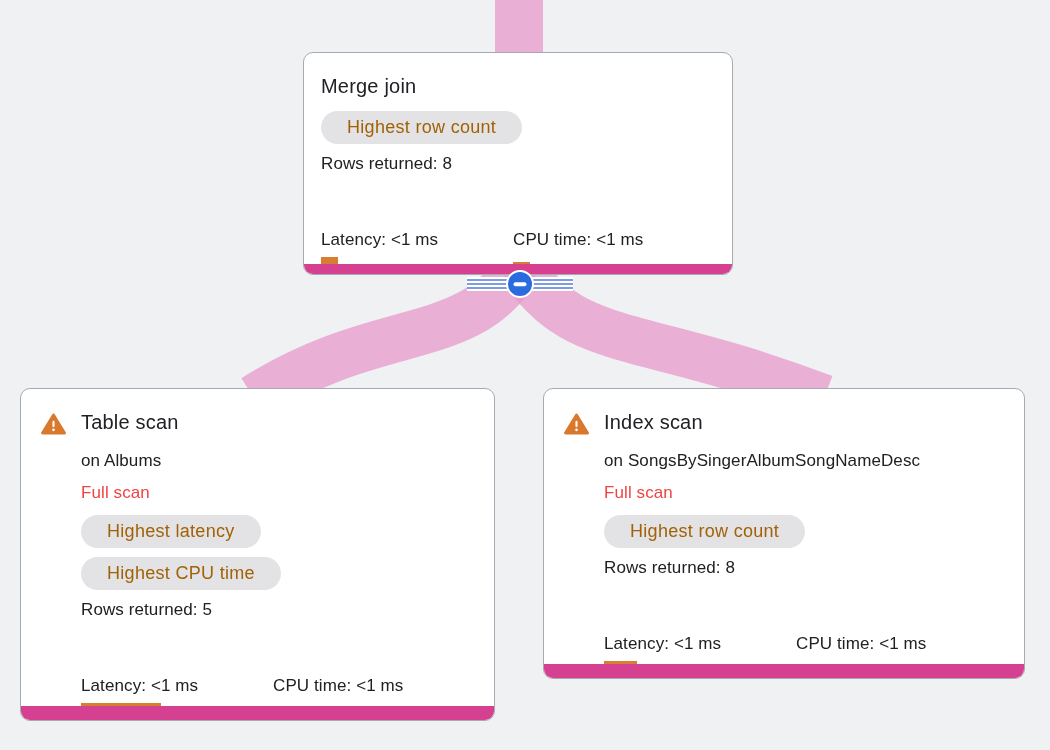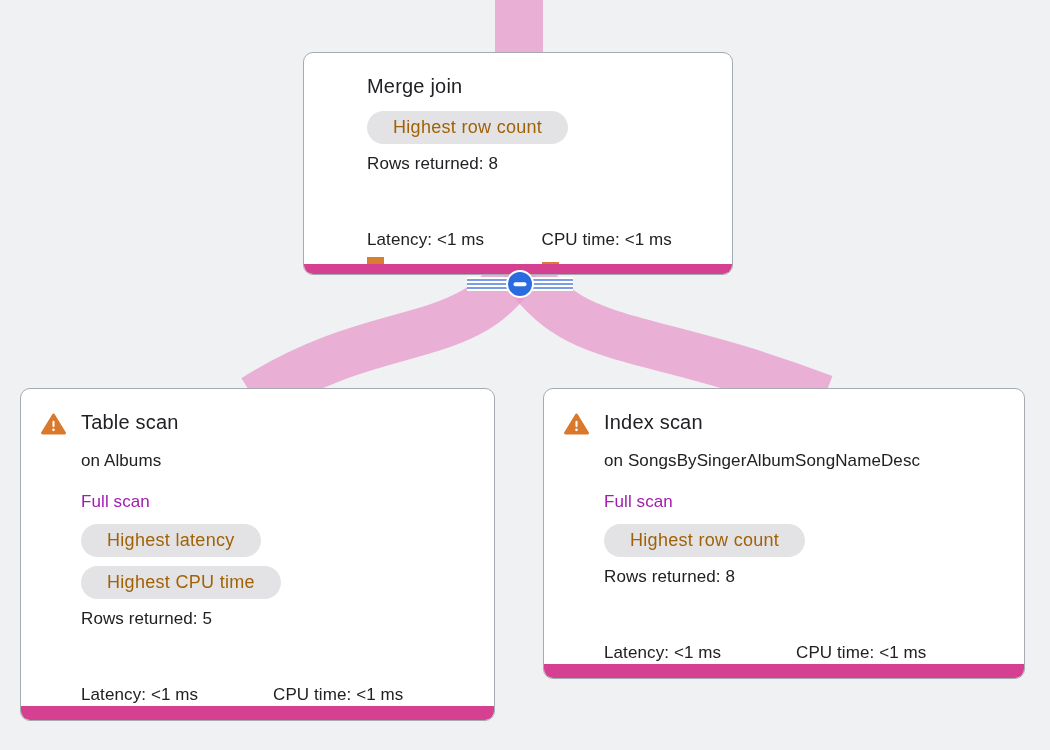--- a/index.html
+++ b/index.html
@@ -9,40 +9,40 @@
     font-family:"Liberation Sans", sans-serif;
     color:#202124;
   }
   svg.edges { position:absolute; left:0; top:0; z-index:1; }
 
   .card {
     position:absolute; background:#ffffff;
     border:1.5px solid #a6abb1; border-radius:10px;
     box-sizing:border-box; overflow:hidden; z-index:2;
   }
-  .card-merge { left:303px; top:52px;  width:430px; height:223px;padding-left:46px; }
+  .card-merge { left:303px; top:52px;  width:430px; height:223px; }
   .card-table { left:20px;  top:388px; width:475px; height:333px; }
   .card-index { left:543px; top:388px; width:482px; height:291px; }
 
   .accent-bar { position:absolute; left:0; right:0; bottom:0; background:#d54190; }
   .card-merge .accent-bar { height:10px; }
   .card-table .accent-bar, .card-index .accent-bar { height:14px; }
 
   .body { padding:20px 16px 0 17px; }
   .card-table .body, .card-index .body { padding-left:20px; }
 
   .hdr { display:flex; align-items:flex-end; gap:15px; }
   .warn { width:25px; height:22px; margin-top:3px; flex:0 0 auto; }
   .title { font-size:20px; line-height:26px; font-weight:500; letter-spacing:.2px; color:#202124; }
 
   .indent { margin-left:40px; }
   .card-merge .indent { margin-left:0; }
 
   .sub   { font-size:17px; line-height:20px; margin-top:16px; color:#202124; letter-spacing:.1px; }
-  .muted { font-size:17px; line-height:20px; margin-top:21px; color:#a21caf; letter-spacing:.1px; }
+  .muted { font-size:17px; line-height:20px; margin-top:12px; color:#ef4444; letter-spacing:.1px; }
 
   .badges { margin-top:12px; display:flex; flex-direction:column; align-items:flex-start; gap:9px; }
   .badge {
     height:33px; line-height:33px; padding:0 26px;
     background:#e3e3e5; color:#a16207; border-radius:17px;
     font-size:18px; letter-spacing:.3px; white-space:nowrap;
   }
   .rows { font-size:17px; line-height:20px; margin-top:10px; letter-spacing:.1px; }
 
   .metrics { margin-top:16px; display:flex; }

